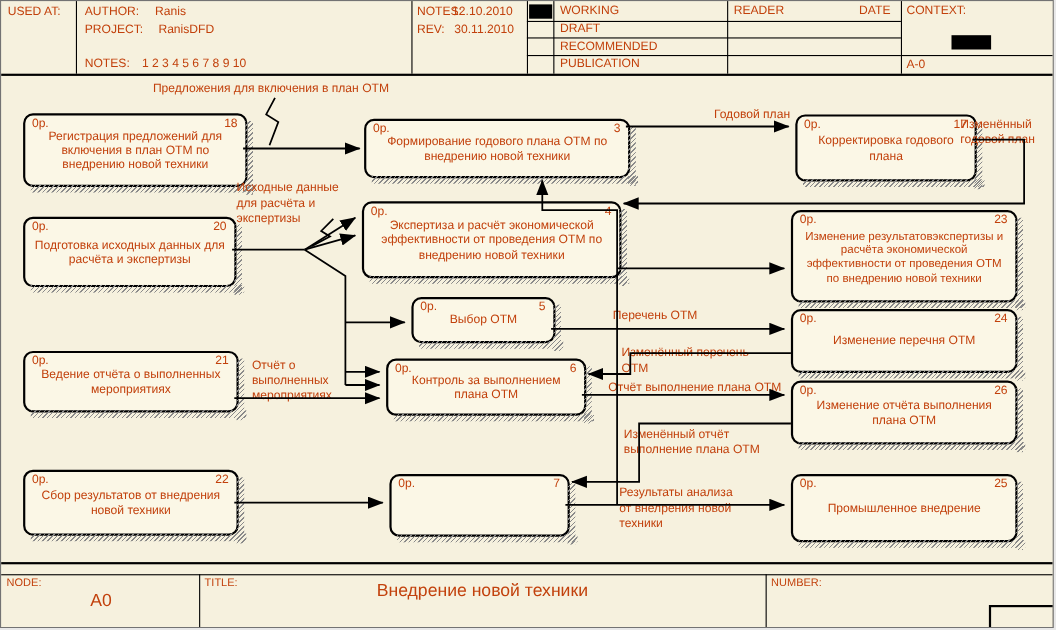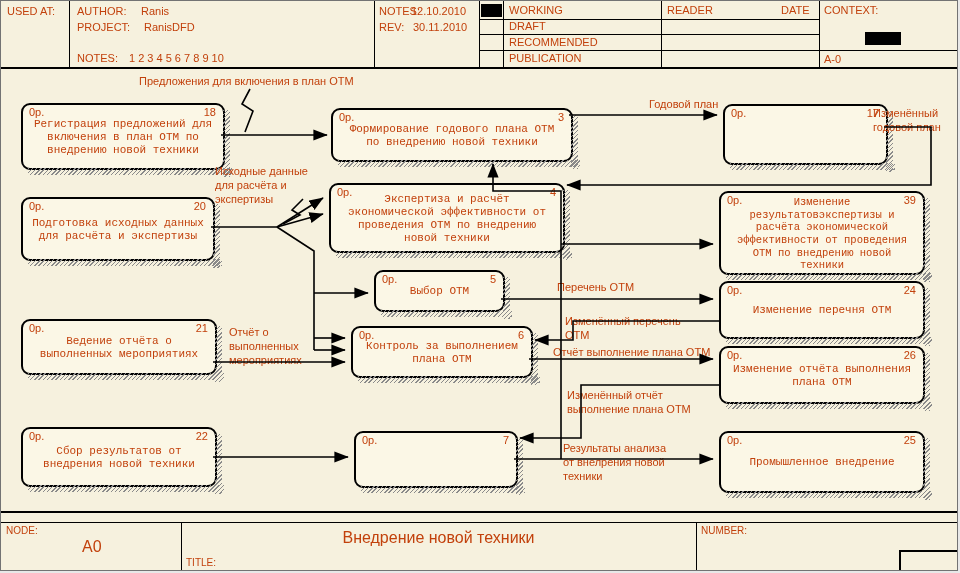--- a/index.html
+++ b/index.html
@@ -16,21 +16,21 @@
     position:absolute;background:#FBF7E6;border:2px solid #000;border-radius:9px;
     display:flex;align-items:center;justify-content:center;text-align:center;
     font-size:11px;line-height:1.2;z-index:2;
   }
   .abox::before{content:"";position:absolute;top:5px;left:100%;width:7px;height:calc(100% + 4px);
     background:repeating-linear-gradient(135deg,#8a8a8a 0 1px,transparent 1px 3px);}
   .abox::after{content:"";position:absolute;left:5px;top:100%;width:calc(100% + 4px);height:7px;
     background:repeating-linear-gradient(135deg,#8a8a8a 0 1px,transparent 1px 3px);}
   .abox .cost{position:absolute;left:6px;top:1px;font-size:11px;}
   .abox .num{position:absolute;right:7px;top:1px;font-size:11px;}
-  .abox .btxt{padding:3px 8px;margin-top:2px;font-family:Liberation Mono, monospace;}
+  .abox .btxt{padding:3px 8px;margin-top:2px;}
   
   .flabel{position:absolute;font-size:11px;line-height:1.25;white-space:pre-line;z-index:3;}
   svg.arrows{position:absolute;left:0;top:0;z-index:4;pointer-events:none;}
   svg.arrows path{stroke:#000;stroke-width:1.6;fill:none;}
   .blackbox{position:absolute;background:#000;}
   .tabrect{position:absolute;border:2px solid #000;background:#F6F1DE;}
 </style>
 </head>
 <body>
 
@@ -113,24 +113,25 @@
     <span class="num">6</span>
     <div class="btxt">Контроль за выполнением плана ОТМ</div>
   </div>
   <div class="abox" style="left:353px;top:430px;width:160px;height:53px">
     <span class="cost">0р.</span>
     <span class="num">7</span>
   </div>
   <div class="abox" style="left:722px;top:103px;width:161px;height:57px">
     <span class="cost">0р.</span>
     <span class="num">17</span>
+    <div class="btxt">Корректировка годового плана</div>
   </div>
   <div class="abox" style="left:718px;top:190px;width:202px;height:80px;font-size:10.5px">
     <span class="cost">0р.</span>
-    <span class="num">39</span>
+    <span class="num">23</span>
     <div class="btxt">Изменение результатовэкспертизы и расчёта экономической эффективности от проведения ОТМ по внедрению новой техники</div>
   </div>
   <div class="abox" style="left:718px;top:280px;width:202px;height:54px">
     <span class="cost">0р.</span>
     <span class="num">24</span>
     <div class="btxt">Изменение перечня ОТМ</div>
   </div>
   <div class="abox" style="left:718px;top:345px;width:202px;height:54px">
     <span class="cost">0р.</span>
     <span class="num">26</span>
@@ -191,18 +192,18 @@
     <path d="M560,458 V190 H492 V163" marker-end="url(#ah)"></path>
   </svg>
 
   <div class="hline" style="left:0;top:510px;width:956px;height:2px"></div>
   <div class="hline" style="left:0;top:521px;width:956px;height:1px"></div>
   <div class="vline" style="left:180px;top:521px;width:1px;height:48px"></div>
   <div class="vline" style="left:695px;top:521px;width:1px;height:48px"></div>
 
   <div class="txt small" style="left:5px;top:524px">NODE:</div>
   <div class="txt" style="left:81px;top:537px;font-size:16px">A0</div>
-  <div class="txt small" style="left:185px;top:556px">TITLE:</div>
+  <div class="txt small" style="left:185px;top:524px">TITLE:</div>
   <div class="txt" style="left:180px;top:528px;width:515px;text-align:center;font-size:16px;white-space:nowrap">Внедрение новой техники</div>
   <div class="txt small" style="left:700px;top:524px">NUMBER:</div>
   <div class="tabrect" style="left:898px;top:549px;width:56px;height:20px"></div>
 
 </div>
 
 </body></html>

